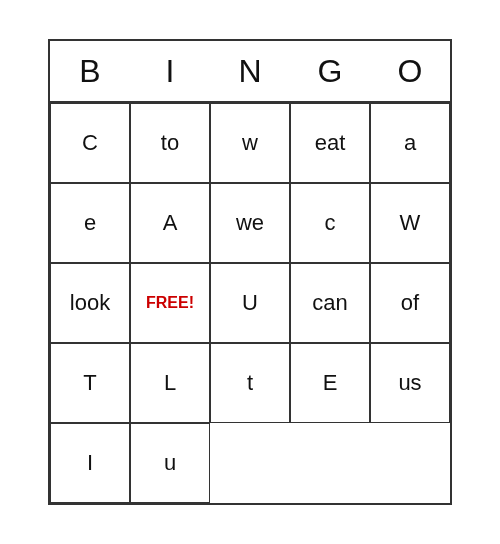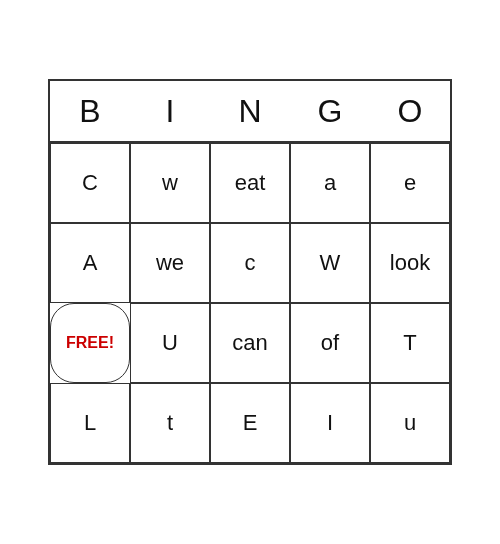--- a/index.html
+++ b/index.html
@@ -54,49 +54,50 @@
       border: 1px solid #333;
       font-size: 22px;
       color: #111;
       text-align: center;
     }
 
     .bingo-cell.free {
       font-size: 16px;
       font-weight: bold;
       color: #cc0000;
-      border-radius: 24px;
     }
   </style>
 </head>
 <body>
 
 <div class="bingo-card">
   <div class="bingo-header">
   <div class="header-cell">B</div>
       <div class="header-cell">I</div>
       <div class="header-cell">N</div>
       <div class="header-cell">G</div>
       <div class="header-cell">O</div>
     </div>
   <div class="bingo-grid">
   <div class="bingo-cell">C</div>
+      <div class="bingo-cell">to</div>
       <div class="bingo-cell">w</div>
       <div class="bingo-cell">eat</div>
       <div class="bingo-cell">a</div>
       <div class="bingo-cell">e</div>
       <div class="bingo-cell">A</div>
       <div class="bingo-cell">we</div>
       <div class="bingo-cell">c</div>
       <div class="bingo-cell">W</div>
       <div class="bingo-cell">look</div>
       <div class="bingo-cell free">FREE!</div>
       <div class="bingo-cell">U</div>
       <div class="bingo-cell">can</div>
       <div class="bingo-cell">of</div>
       <div class="bingo-cell">T</div>
       <div class="bingo-cell">L</div>
       <div class="bingo-cell">t</div>
       <div class="bingo-cell">E</div>
+      <div class="bingo-cell">us</div>
       <div class="bingo-cell">I</div>
       <div class="bingo-cell">u</div>
     </div>
 </div>
 
 </body></html>

